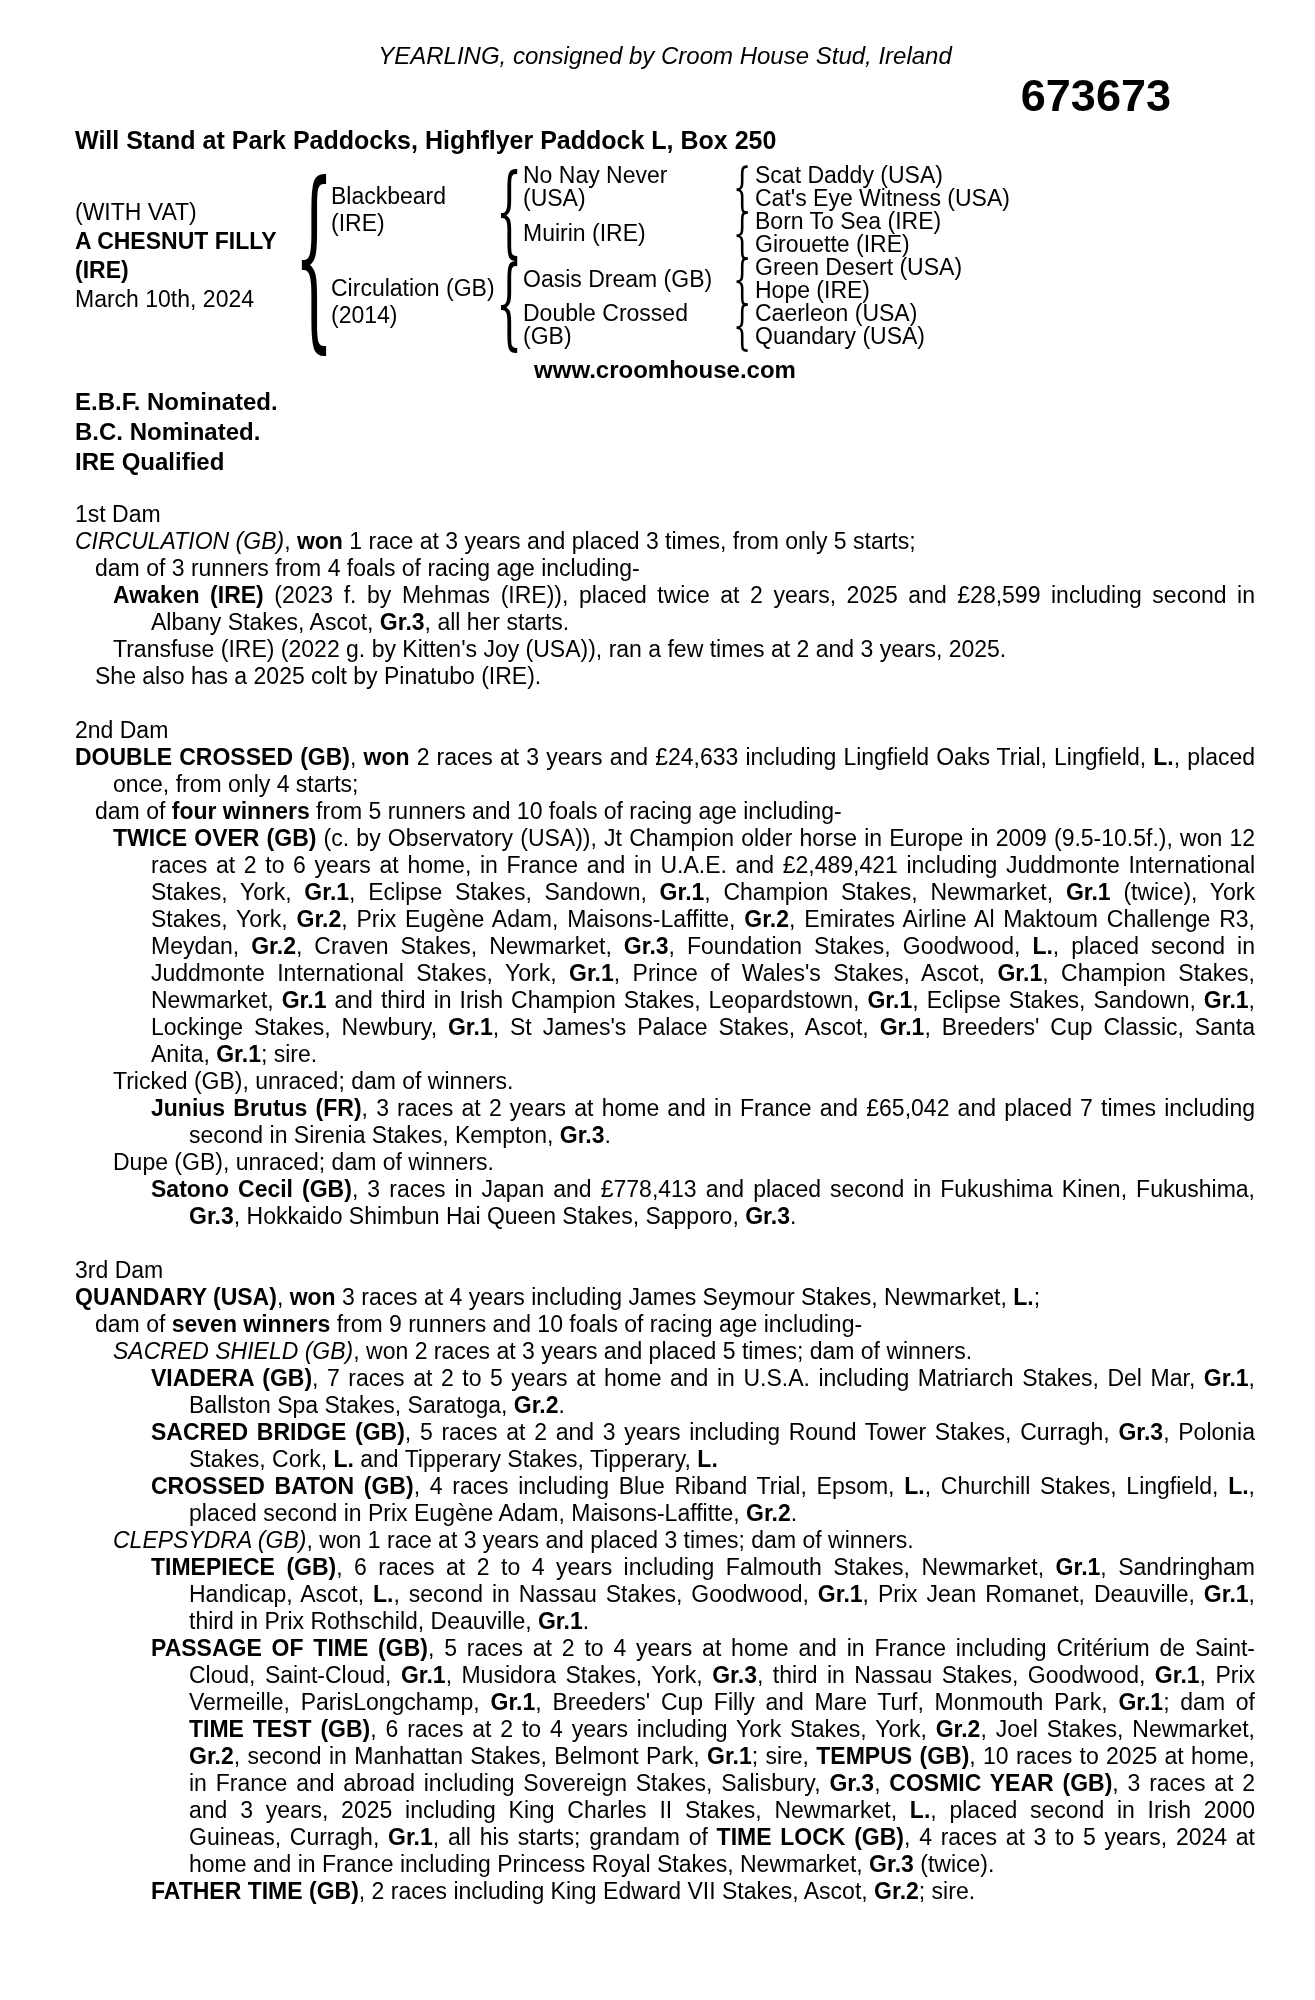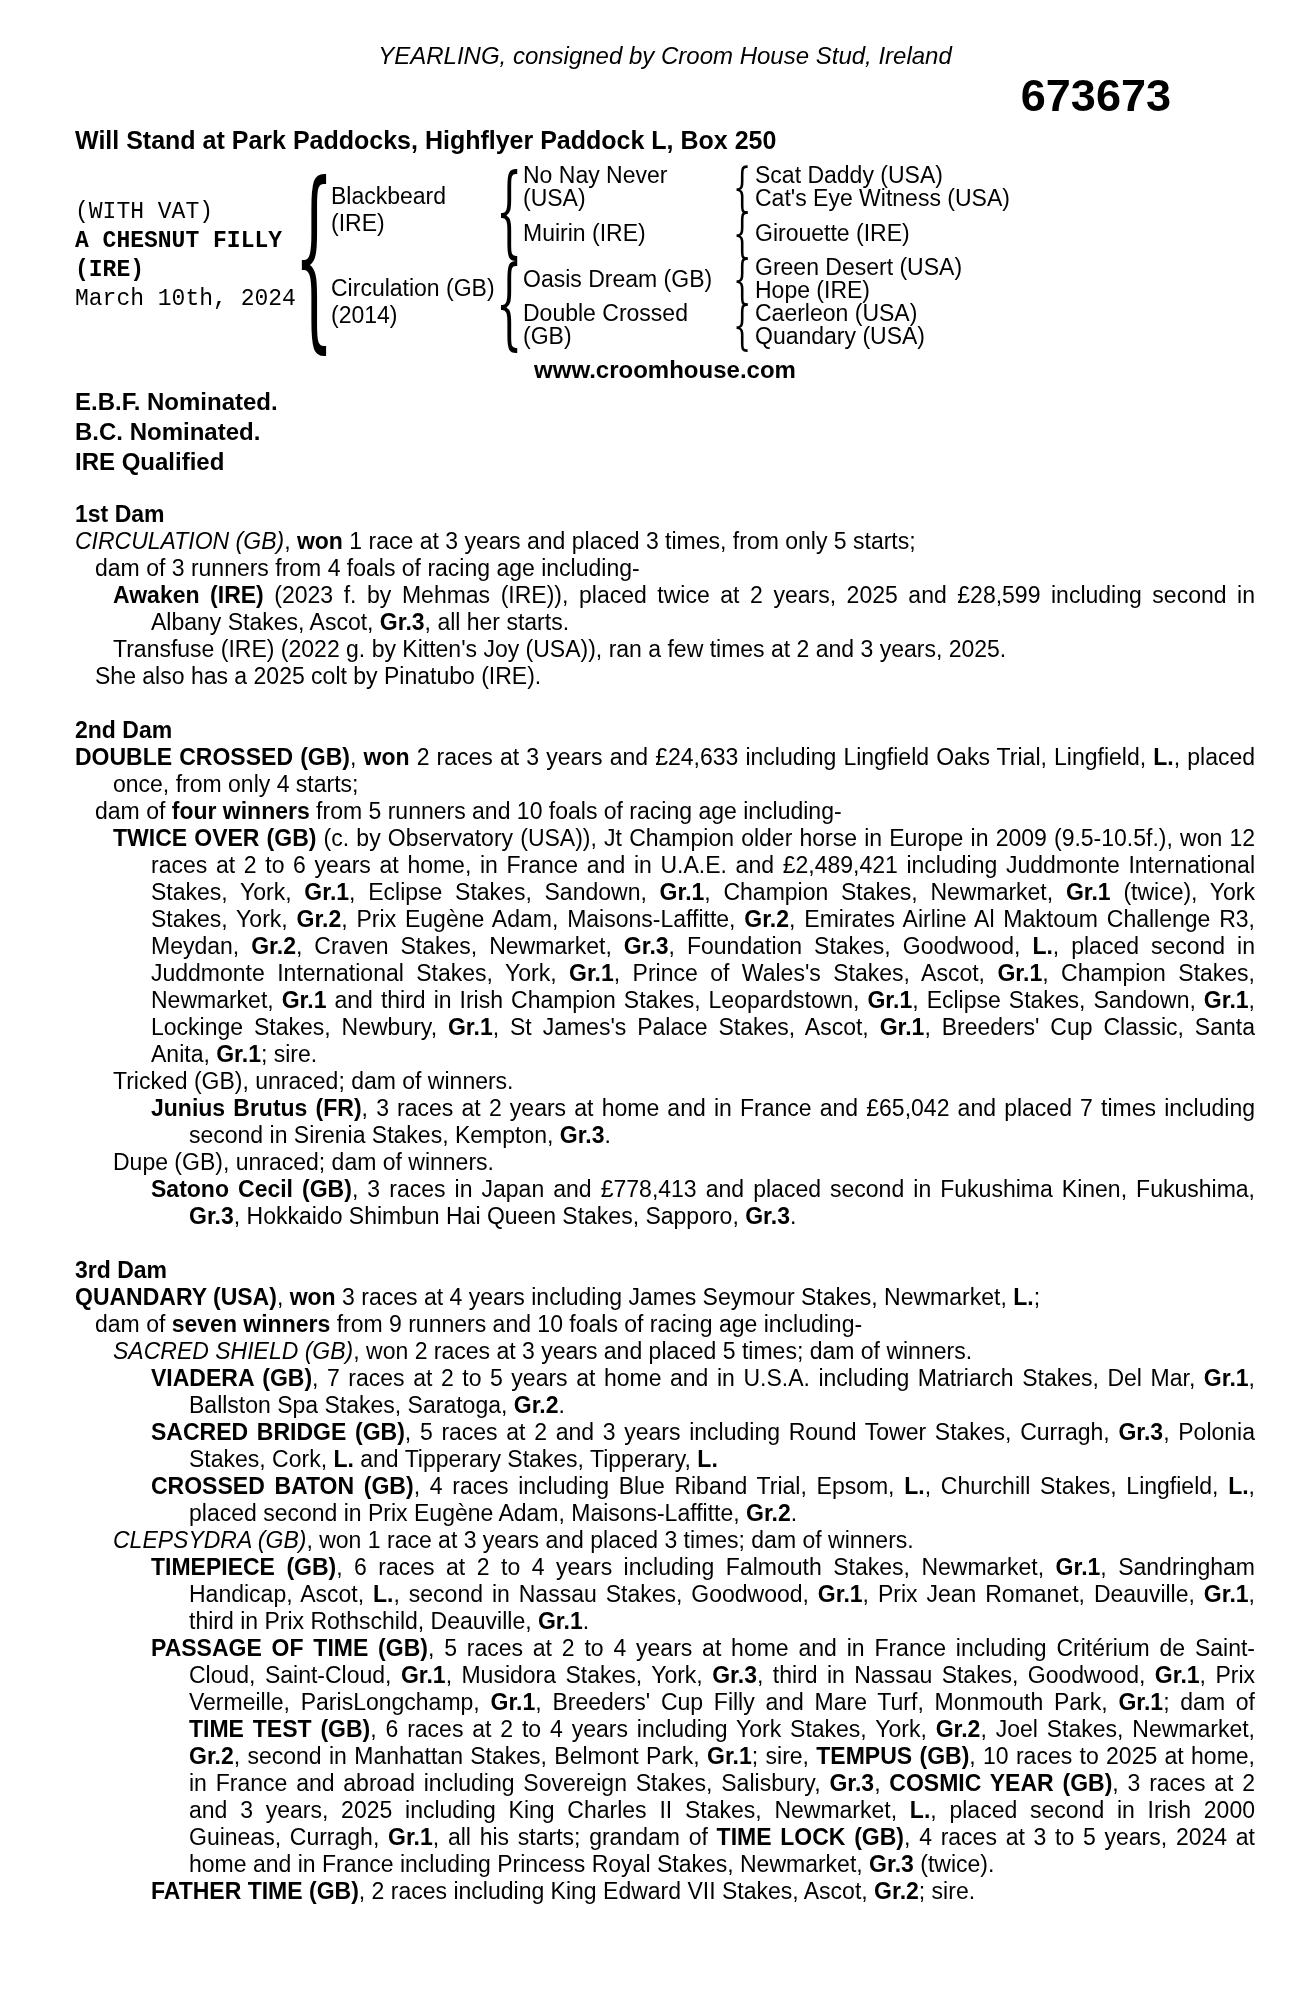--- a/index.html
+++ b/index.html
@@ -16,38 +16,38 @@
     font-weight:bold;font-size:45px;line-height:48px;padding-right:84px;margin-top:2px;}
   .stand{font-weight:bold;font-size:25px;line-height:30px;margin-top:5px;}
 
   
   .pedigree{margin-top:8px;}
   .ped-row{display:flex;align-items:center;}
   .l8{height:186px;}
   .l4{height:92px;}
   .l2{height:46px;align-items:center;}
   .stack{display:flex;flex-direction:column;flex:1;justify-content:center;}
-  .ped-subject{width:222px;line-height:29px;font-family:Liberation Mono, monospace;}
+  .ped-subject{width:222px;line-height:29px;}
   .ped-parent{width:164px;line-height:27px;}
   .ped-gp{width:206px;line-height:23px;}
   .ggp{line-height:23px;white-space:nowrap;}
   .br{display:flex;align-items:center;justify-content:center;overflow:visible;
       font-family:"DejaVu Serif","Liberation Serif",serif;font-weight:normal;}
   .br2{width:26px;font-size:52px;transform:scale(0.55,1.0);}
   .br4{width:28px;font-size:100px;transform:scale(0.42,1.0);}
   .br8{width:34px;font-size:196px;transform:scale(0.32,1.0);}
 
   .website{text-align:center;font-weight:bold;font-size:24px;line-height:28px;margin-top:7px;}
   .noms{display:flex;justify-content:center;column-gap:95px;
     font-weight:bold;font-size:24px;line-height:30px;margin-top:3px;flex-direction:column;}
 
   .sections{margin-top:24px;}
   .sec{margin-top:0;}
   .sec + .sec{margin-top:27px;}
-  .sec-heading{font-weight:bold;}
+  .sec-heading{font-weight:normal;}
   .para{text-align:justify;}
   .p-flush{padding-left:0;margin-left:20px;}
   .p-dam{padding-left:38px;text-indent:-38px;}
   .p-l1{padding-left:76px;text-indent:-38px;}
   .p-l2{padding-left:114px;text-indent:-38px;}
 </style>
 </head>
 <body>
 
 <div class="consignor">YEARLING, consigned by Croom House Stud, Ireland</div>
@@ -79,20 +79,21 @@
             <div class="br br2">{</div>
             <div class="stack">
               <div class="ggp">Scat Daddy (USA)</div>
               <div class="ggp">Cat's Eye Witness (USA)</div>
             </div>
           </div>
           <div class="ped-row l2">
             <div class="ped-gp">Muirin (IRE)</div>
             <div class="br br2">{</div>
             <div class="stack">
+              <div class="ggp">Born To Sea (IRE)</div>
               <div class="ggp">Girouette (IRE)</div>
             </div>
           </div>
         </div>
       </div>
 
       <div class="ped-row l4">
         <div class="ped-parent">
           <div>Circulation (GB)</div>
           <div>(2014)</div>

